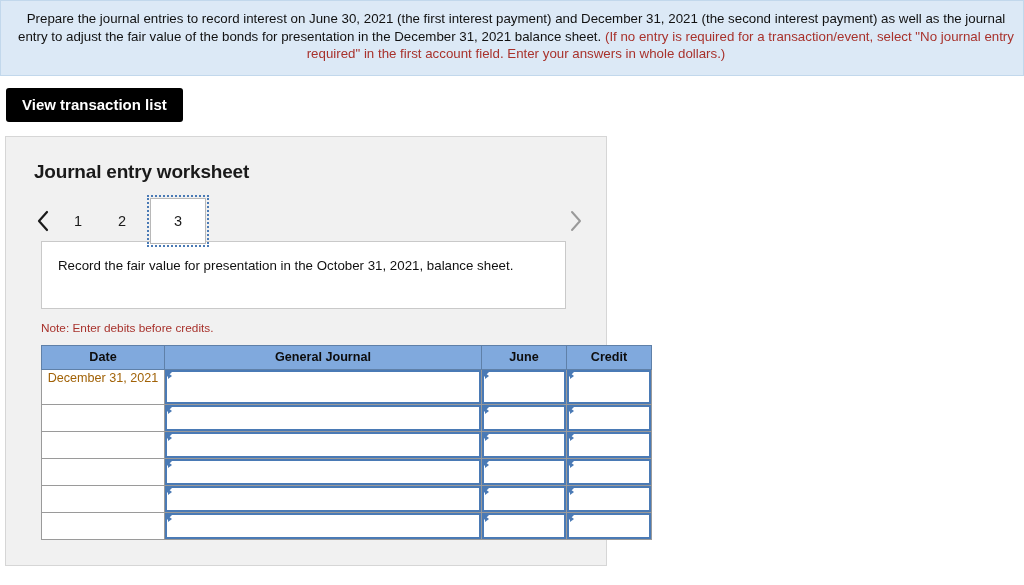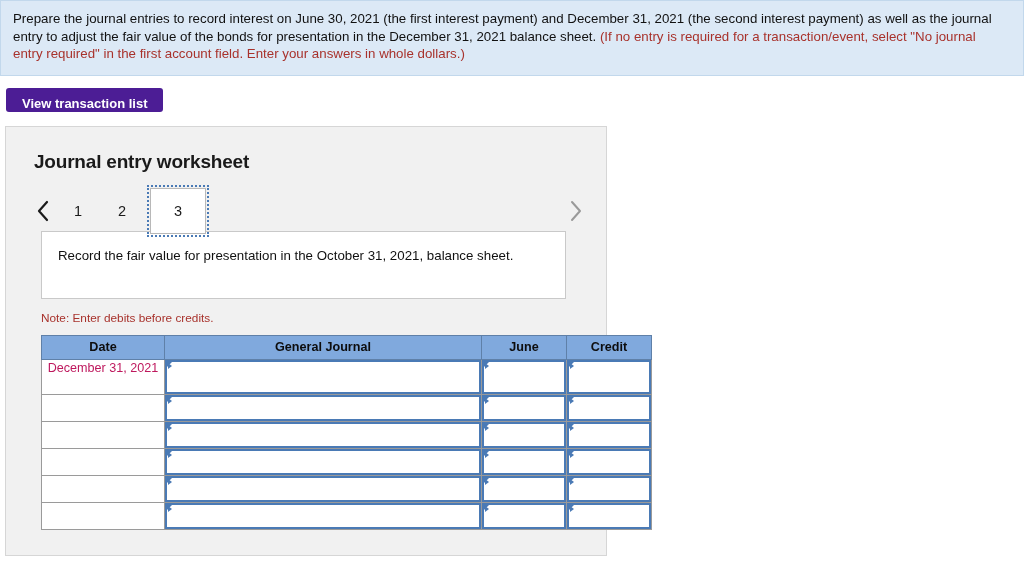--- a/index.html
+++ b/index.html
@@ -9,44 +9,45 @@
     height: 585px;
     overflow: hidden;
     background: #ffffff;
     font-family: "Liberation Sans", sans-serif;
   }
 
   
   .instruction-banner {
     background: #dce9f6;
     border: 1px solid #c2d8ec;
-    padding: 9px 15px 12px 12px;
+    padding: 9px 4px 12px 12px;
     box-sizing: border-box;
     width: 1024px;
+    text-align: center;
   }
   .instruction-line {
     font-size: 13.3px;
     line-height: 17.5px;
     color: #111111;
   }
   .instruction-line .red {
     color: #a8322c;
   }
 
   
   .btn-row {
     padding: 12px 0 0 6px;
   }
   .view-transaction-btn {
     display: inline-block;
-    background: #4c1d95;
+    background: #000000;
     color: #ffffff;
-    font-size: 13px;
+    font-size: 15px;
     font-weight: bold;
-    padding: 9px 16px 2px 16px;
+    padding: 9px 16px 10px 16px;
     border: none;
     border-radius: 3px;
     cursor: pointer;
     font-family: "Liberation Sans", sans-serif;
     line-height: 1;
   }
 
   
   .worksheet-panel {
     margin: 14px 0 0 5px;
@@ -167,21 +168,21 @@
   table.journal td {
     border: 1px solid #9a9a9a;
     padding: 0;
     background: #ffffff;
     vertical-align: top;
     height: 26px;
   }
   td.date-cell {
     text-align: center;
     font-size: 12.6px;
-    color: #be185d;
+    color: #a16207;
     line-height: 16px;
     padding: 3px 4px 0 4px;
     background: #ffffff;
   }
   td.first-row { height: 36px; }
 
   
   .cell-input {
     position: relative;
     width: 100%;

